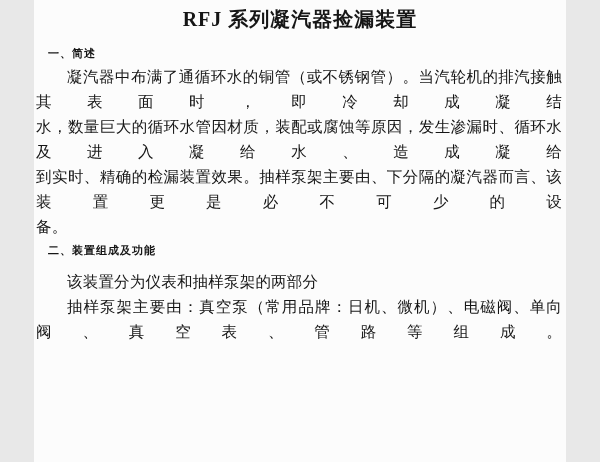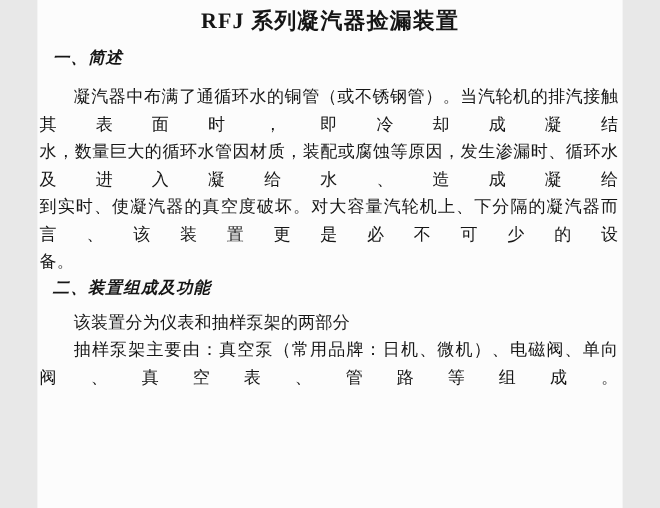--- a/index.html
+++ b/index.html
@@ -17,30 +17,29 @@
   }
   .title {
     padding-top: 6px;
     font-size: 20px;
     line-height: 26px;
     font-weight: bold;
     text-align: center;
     letter-spacing: 1px;
   }
   .heading {
-    font-size: 15px;
+    font-size: 11px;
     line-height: 22px;
     font-weight: bold;
     padding-left: 14px;
     letter-spacing: 1px;
-    font-style: italic;
   }
   .h1 { margin-top: 10px; }
   .h2 { margin-bottom: 8px; }
-  .body-block { margin-top: 12px; }
+  .body-block { margin-top: 0; }
   .line {
     margin: 0;
     padding: 0 4px 0 2px;
     font-size: 15.5px;
     line-height: 25px;
     white-space: nowrap;
     letter-spacing: 0.2px;
   }
   .line.fill {
     white-space: normal;
@@ -54,21 +53,21 @@
 
 <div class="page">
 
   <div class="title">RFJ 系列凝汽器捡漏装置</div>
 
   <div class="heading h1">一、简述</div>
 
   <div class="body-block">
     <p class="line indent fill">凝汽器中布满了通循环水的铜管（或不锈钢管）。当汽轮机的排汽接触其表面时，即冷却成凝结</p>
     <p class="line fill">水，数量巨大的循环水管因材质，装配或腐蚀等原因，发生渗漏时、循环水及进入凝给水、造成凝给</p>
-    <p class="line fill">到实时、使凝汽器的真空度破坏。对大容量汽轮机上、下分隔的凝汽器而言、该装置更是必不可少的设</p>
+    <p class="line fill">到实时、精确的检漏装置效果。抽样泵架主要由、下分隔的凝汽器而言、该装置更是必不可少的设</p>
     <p class="line">备。</p>
   </div>
 
   <div class="heading h2">二、装置组成及功能</div>
 
   <div>
     <p class="line indent">该装置分为仪表和抽样泵架的两部分</p>
     <p class="line indent fill">抽样泵架主要由：真空泵（常用品牌：日机、微机）、电磁阀、单向阀、真空表、管路等组成。</p>
 
   </div>

